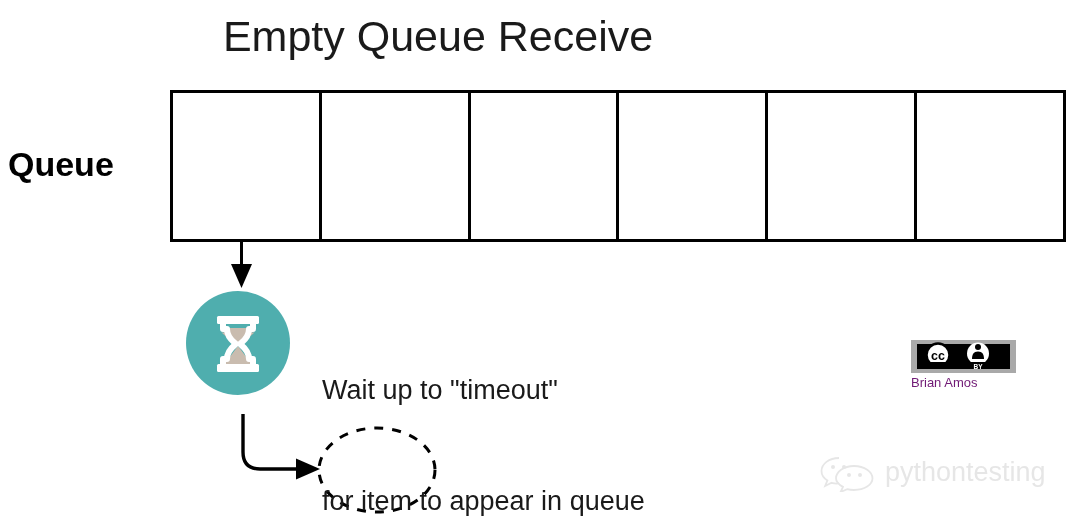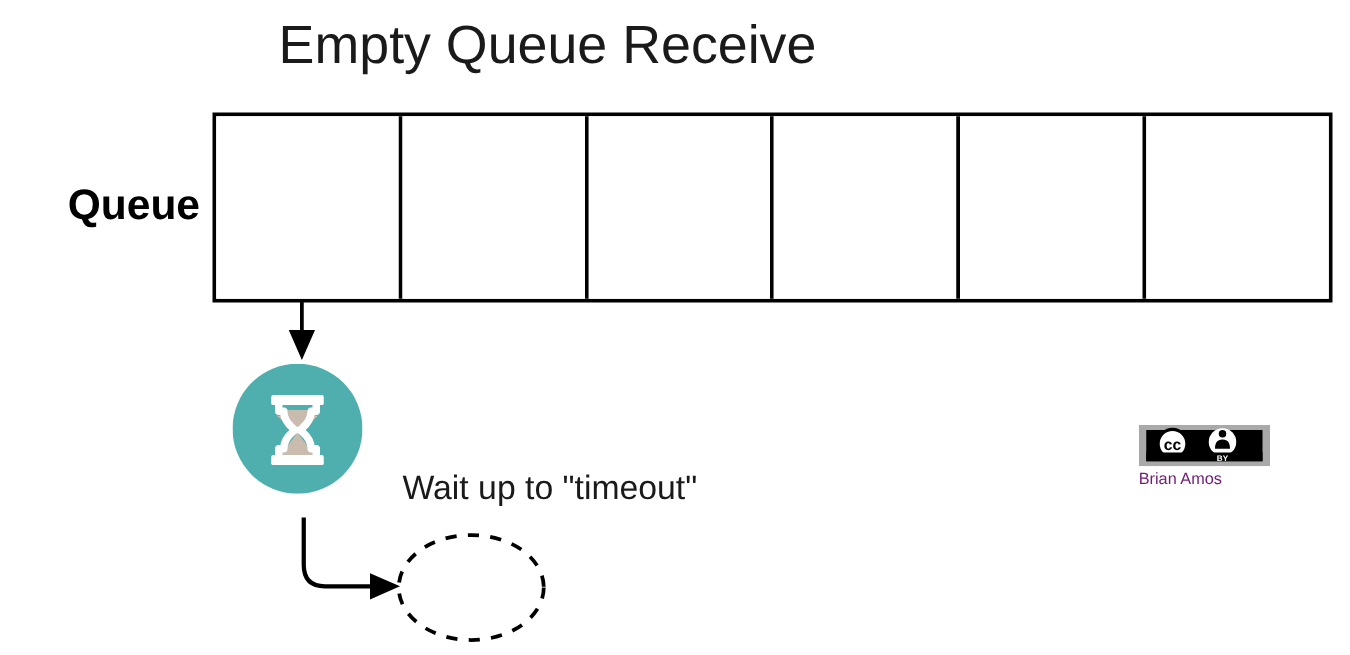--- a/index.html
+++ b/index.html
@@ -32,21 +32,21 @@
     color: #1a1a1a;
     letter-spacing: 0px;
   }
 
   
   #queue-label {
     position: absolute;
     left: 8px;
     top: 140px;
     width: 152px;
-    text-align: right;
+    text-align: left;
     font-size: 34px;
     line-height: 48px;
     font-weight: bold;
     color: #000000;
   }
 
   
   #queue-table {
     position: absolute;
     left: 170px;
@@ -195,20 +195,21 @@
                L 37 38
                Z" fill="none" stroke="#ffffff" stroke-width="6" stroke-linejoin="round"></path>
 
       <rect x="31" y="25" width="42" height="8" rx="1.5" fill="#ffffff"></rect>
       <rect x="31" y="73" width="42" height="8" rx="1.5" fill="#ffffff"></rect>
     </g>
   </svg>
 
   <div id="wait-text">
     <div>Wait up to "timeout"</div>
+    <div>for item to appear in queue</div>
   </div>
 
   <div id="cc-badge">
     <svg id="cc-badge-mark" viewBox="0 0 105 33">
       <rect x="0" y="0" width="105" height="33" fill="#a9a9a9"></rect>
       <rect x="6" y="4" width="93" height="25" fill="#000000"></rect>
 
       <circle cx="27" cy="15" r="11.5" fill="#ffffff"></circle>
       <circle cx="27" cy="15" r="11.5" fill="none" stroke="#000000" stroke-width="2.5"></circle>
       <text x="27" y="20" text-anchor="middle" font-family="'Liberation Sans', sans-serif" font-size="12.5" font-weight="bold" fill="#000000">cc</text>
@@ -216,14 +217,27 @@
       <circle cx="67" cy="13.5" r="11" fill="#ffffff"></circle>
       <circle cx="67" cy="7" r="3" fill="#000000"></circle>
       <path d="M 67 11.5 C 62.5 11.5 61 14.5 61 19 L 73 19 C 73 14.5 71.5 11.5 67 11.5 Z" fill="#000000"></path>
 
       <rect x="6" y="22" width="93" height="7" fill="#000000"></rect>
       <text x="67" y="28.5" text-anchor="middle" font-family="'Liberation Sans', sans-serif" font-size="6.5" font-weight="bold" fill="#ffffff">BY</text>
     </svg>
     <div id="cc-author">Brian Amos</div>
   </div>
 
+  <div id="watermark">
+    <svg width="58" height="40" viewBox="0 0 58 40">
+      <g fill="none" stroke="#d2d2d2" stroke-width="1.8">
+        <path d="M 21 6 C 11 6 3.5 12 3.5 19 C 3.5 22.8 5.8 26.2 9.4 28.4 L 7.2 34 L 13.6 30.8 C 16 31.5 18.5 31.7 21 31.4"></path>
+        <path d="M 36 14 C 46.5 14 54.5 19.8 54.5 26.3 C 54.5 32.8 46.5 38 36 38 C 33.6 38 31.3 37.8 29.2 37.2 L 22.6 40 L 25 34.9 C 21 32.8 18 29.8 18 26.3 C 18 19.8 25.5 14 36 14 Z"></path>
+      </g>
+      <circle cx="15" cy="15" r="2" fill="#d2d2d2"></circle>
+      <circle cx="26" cy="15" r="2" fill="#d2d2d2"></circle>
+      <circle cx="31" cy="23" r="2" fill="#d2d2d2"></circle>
+      <circle cx="42" cy="23" r="2" fill="#d2d2d2"></circle>
+    </svg>
+    <span id="watermark-text">pythontesting</span>
+  </div>
 
 </div>
 
 </body></html>

